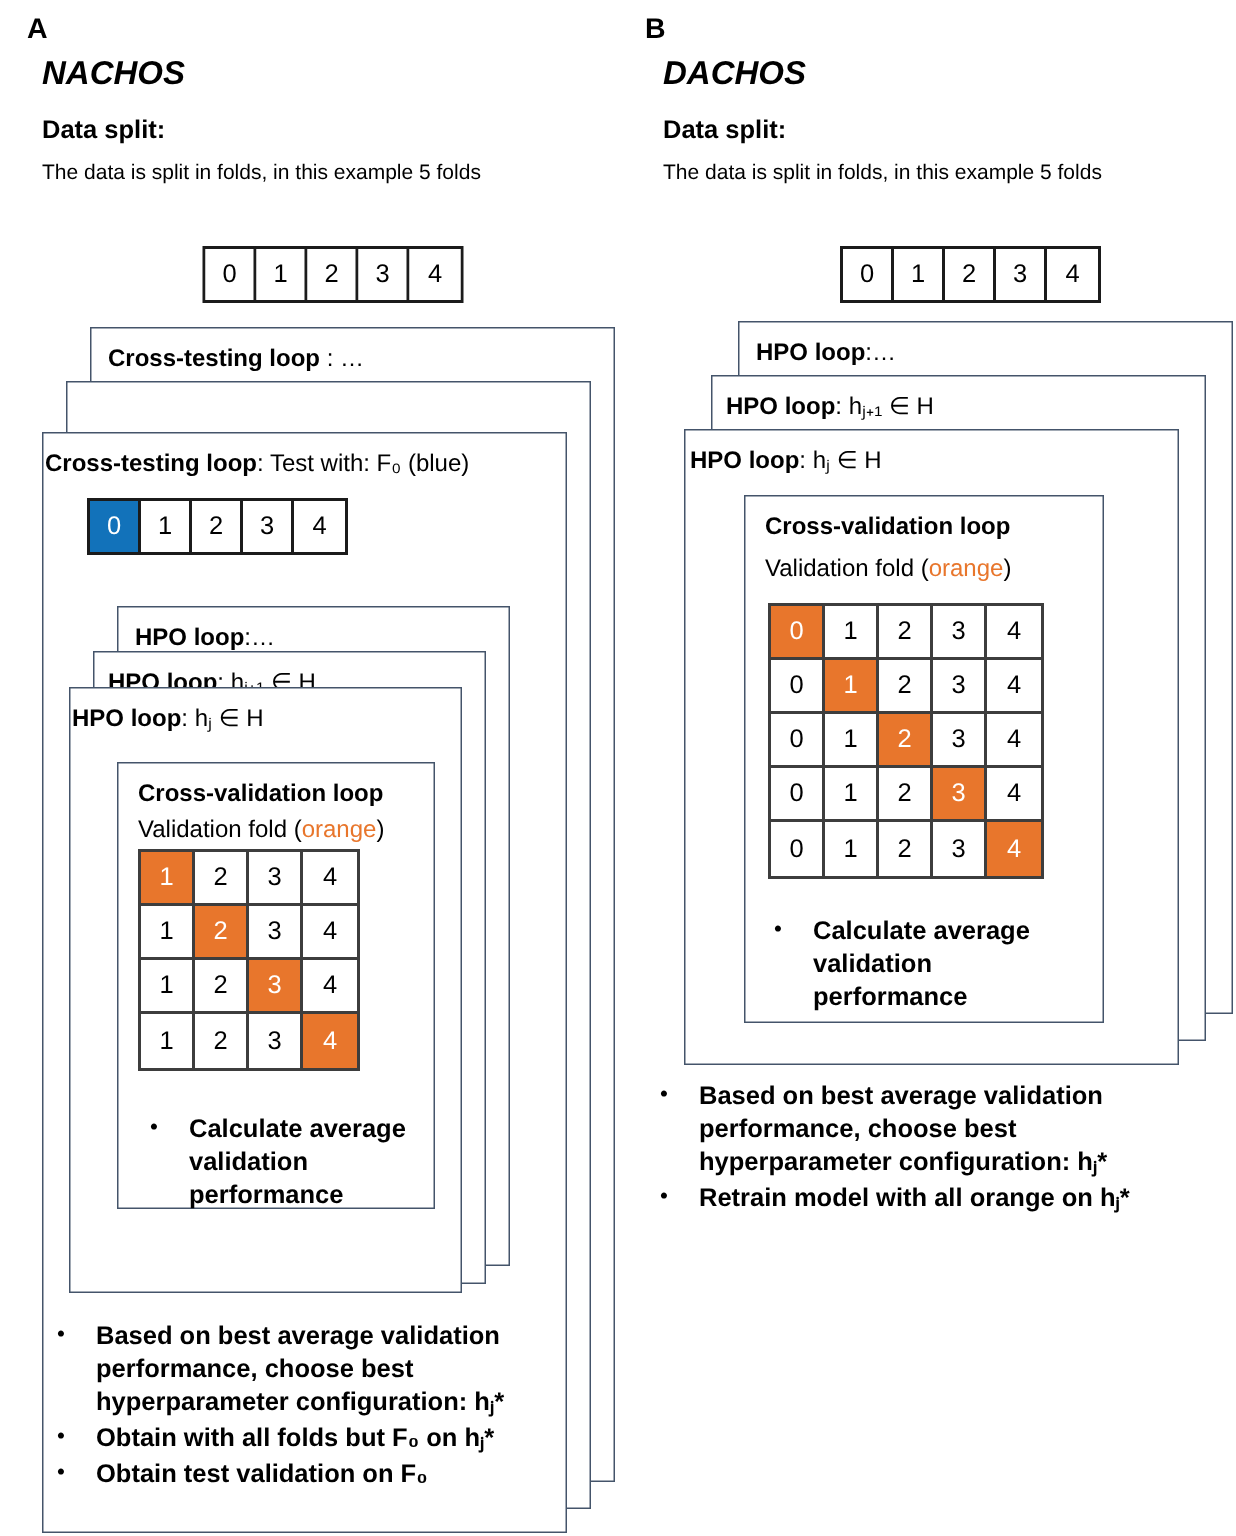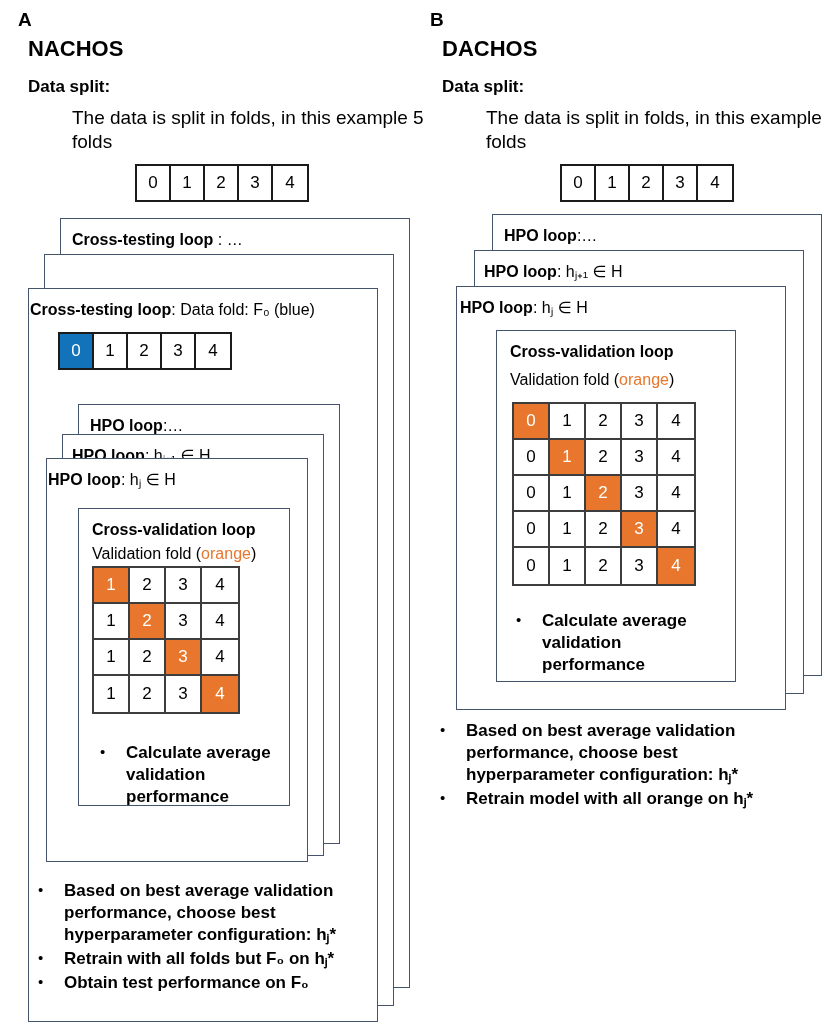--- a/index.html
+++ b/index.html
@@ -9,27 +9,27 @@
     -webkit-font-smoothing:antialiased;
   }
   .panel{position:absolute;top:0;height:1024px;}
   #panel-a{left:0;width:420px;}
   #panel-b{left:420px;width:404px;}
 
   .panel-letter{
     position:absolute;font-weight:bold;font-size:19px;line-height:1;
   }
   .panel-title{
-    position:absolute;font-weight:bold;font-size:22px;line-height:1;
+    position:absolute;font-weight:bold;font-size:22px;line-height:1;font-style:italic;
   }
   .sec-head{
     position:absolute;font-weight:bold;font-size:17px;line-height:1;
   }
   .sec-text{
-    position:absolute;font-size:19px;line-height:1.28;margin-left:44px;
+    position:absolute;font-size:14px;line-height:1.28;
   }
 
   
   .strip{position:absolute;display:flex;border:2px solid #1b1b1b;}
   .strip .cell{
     width:34px;height:34px;border-right:2px solid #1b1b1b;
     display:flex;align-items:center;justify-content:center;
     font-size:17px;background:#fff;box-sizing:border-box;
   }
   .strip .cell:last-child{border-right:none;}
@@ -92,21 +92,21 @@
 
   <div class="card" style="left:60px;top:218px;width:350px;height:770px;"></div>
   <div class="card-title" style="left:72px;top:232px;">
     <b>Cross-testing loop</b><span> : …</span>
   </div>
 
   <div class="card" style="left:44px;top:254px;width:350px;height:752px;"></div>
 
   <div class="card" style="left:28px;top:288px;width:350px;height:734px;"></div>
   <div class="card-title" style="left:30px;top:302px;">
-    <b>Cross-testing loop</b><span>: Data fold: F₀ (blue)</span>
+    <b>Cross-testing loop</b><span>: Test with: F₀ (blue)</span>
   </div>
 
   <div class="strip" style="left:58px;top:332px;">
     <div class="cell blue">0</div>
     <div class="cell">1</div>
     <div class="cell">2</div>
     <div class="cell">3</div>
     <div class="cell">4</div>
   </div>
 
@@ -165,25 +165,25 @@
     </div>
   </div>
 
   <div class="bullets" style="left:38px;top:880px;width:322px;">
     <div class="bul">
       <span class="dot">•</span>
       <span class="btxt">Based on best average validation performance, choose best hyperparameter configuration: hⱼ*</span>
     </div>
     <div class="bul">
       <span class="dot">•</span>
-      <span class="btxt">Retrain with all folds but F₀ on hⱼ*</span>
-    </div>
-    <div class="bul">
-      <span class="dot">•</span>
-      <span class="btxt">Obtain test performance on F₀</span>
+      <span class="btxt">Obtain with all folds but F₀ on hⱼ*</span>
+    </div>
+    <div class="bul">
+      <span class="dot">•</span>
+      <span class="btxt">Obtain test validation on F₀</span>
     </div>
   </div>
 </div>
 
 <div class="panel" id="panel-b">
 
   <div class="panel-letter" style="left:10px;top:10px;">B</div>
 
   <div class="panel-title" style="left:22px;top:38px;">DACHOS</div>
 

